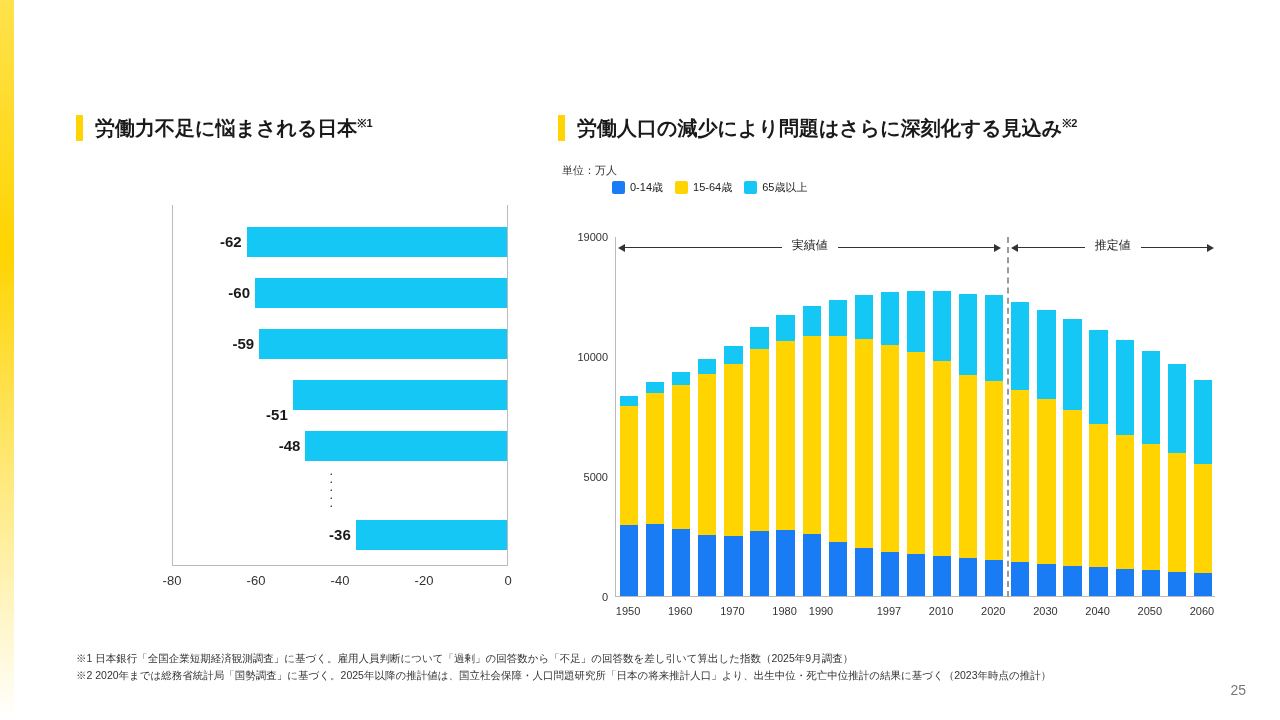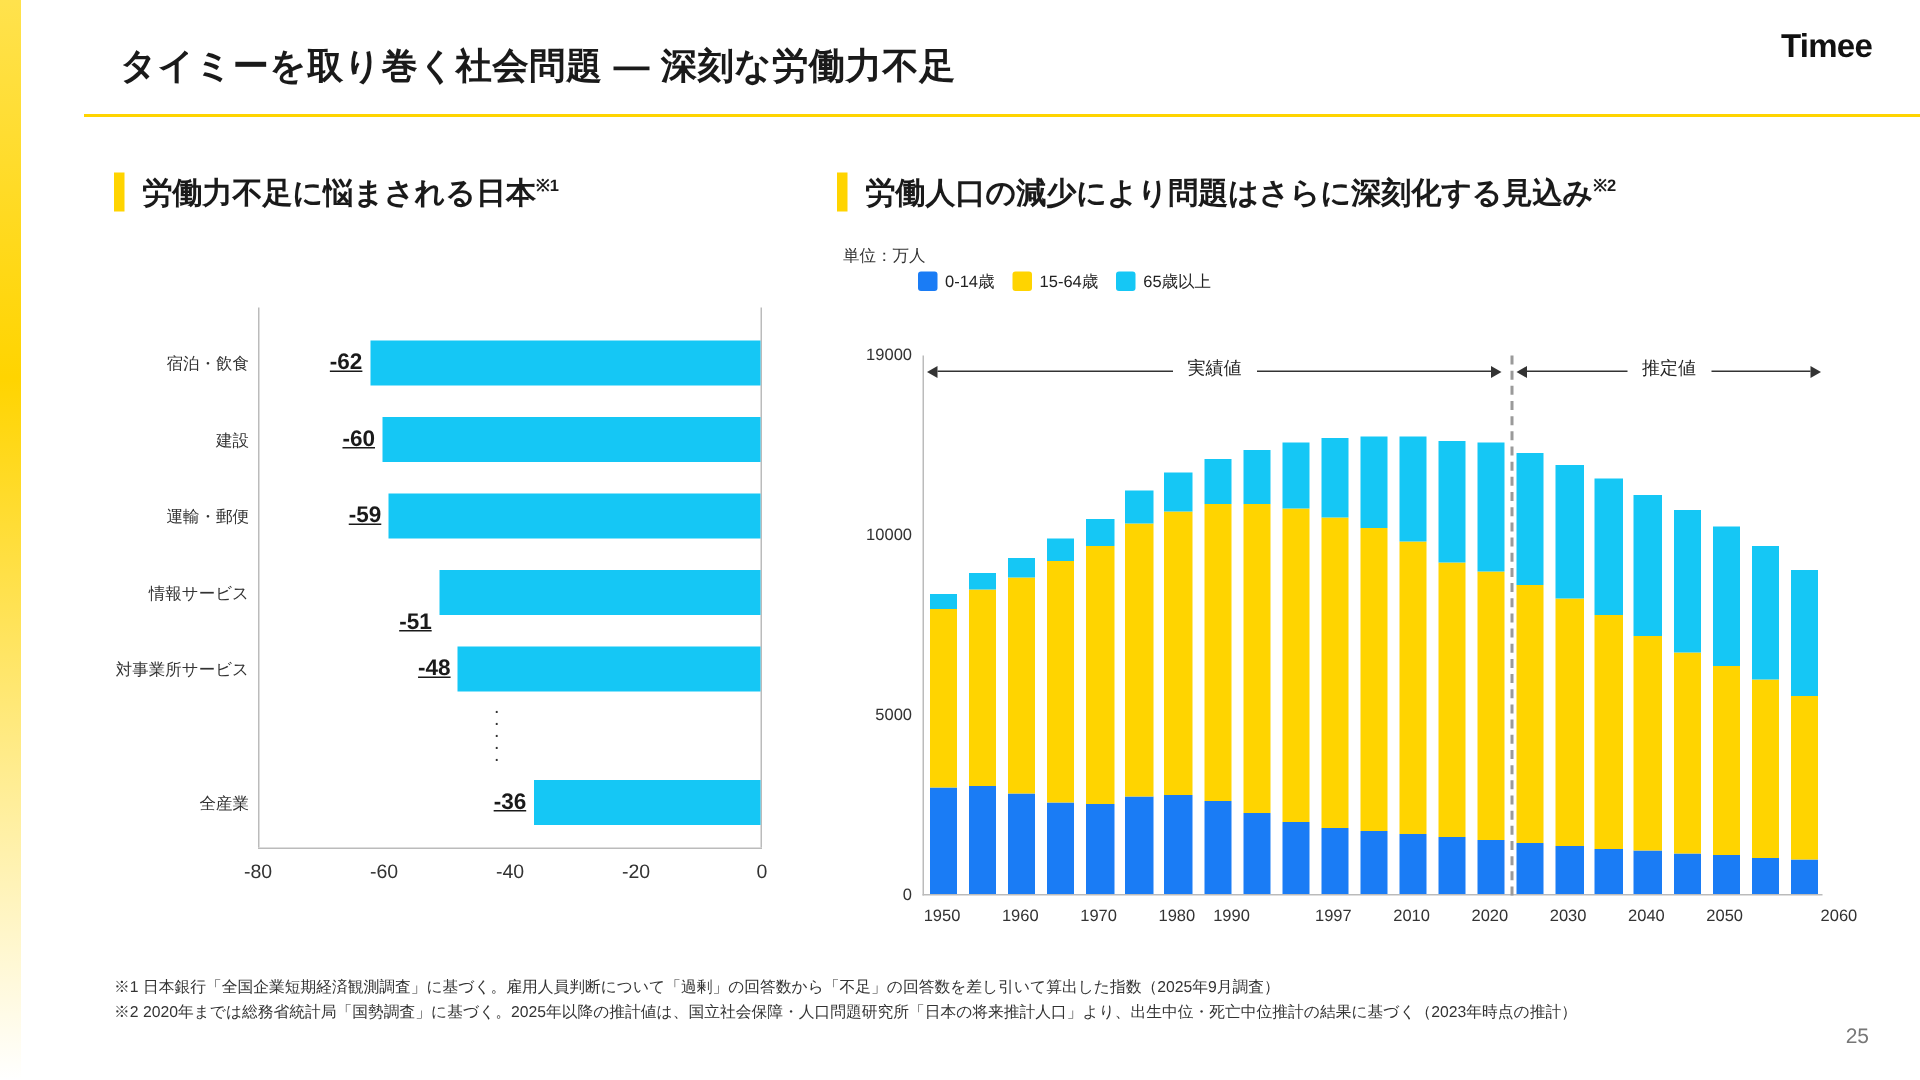--- a/index.html
+++ b/index.html
@@ -49,21 +49,21 @@
   }
   .plot-left {
     position: absolute; left: 96px; top: 0; width: 336px; height: 360px;
     border-left: 1px solid #bbb; border-right: 1px solid #bbb;
   }
   .bar-left {
     position: absolute; height: 30px; background: #15c7f5; right: 0;
   }
   .bar-val {
     position: absolute; font-size: 15px; font-weight: bold; color: #1a1a1a;
-    transform: translate(-100%, 0); padding-right: 7px; white-space: nowrap; text-decoration: underline;
+    transform: translate(-100%, 0); padding-right: 7px; white-space: nowrap;
   }
   .lx-axis {
     position: absolute; left: 96px; top: 360px; width: 336px; height: 1px; background:#bbb;
   }
   .lx-tick {
     position: absolute; top: 368px; font-size: 13px; color: #333;
     transform: translateX(-50%); white-space: nowrap;
   }
   .dots { position: absolute; font-size: 13px; color:#333; line-height: 8px; letter-spacing:0; }
 
@@ -103,48 +103,36 @@
   .foot { position: absolute; left: 76px; bottom: 36px; width: 1120px; }
   .foot div { font-size: 10.5px; color: #333; line-height: 1.6; white-space: nowrap; }
   .page-num { position: absolute; right: 34px; bottom: 22px; font-size: 14px; color: #777; }
 </style>
 </head>
 <body>
 
 <div class="slide">
   <div class="slide-edge"></div>
 
-  <div class="header">
-    <div class="header-title">タイミーを取り巻く社会問題 ― 深刻な労働力不足</div>
-    <div class="logo">Timee</div>
-  </div>
 
   <div class="sec-head" id="sec-left">
     <div class="sec-bar"></div>
     <div class="sec-title">
       <span>労働力不足に悩まされる日本</span><span class="sup">※1</span>
     </div>
   </div>
 
   <div class="sec-head" id="sec-right">
     <div class="sec-bar"></div>
     <div class="sec-title">
       <span>労働人口の減少により問題はさらに深刻化する見込み</span><span class="sup">※2</span>
     </div>
   </div>
 
   <div class="lchart">
-    <div class="lcat-labels" id="left-cats">
-        <div class="lcat" style="top: 30px;">宿泊・飲食</div>
-        <div class="lcat" style="top: 81px;">建設</div>
-        <div class="lcat" style="top: 132px;">運輸・郵便</div>
-        <div class="lcat" style="top: 183px;">情報サービス</div>
-        <div class="lcat" style="top: 234px;">対事業所サービス</div>
-        <div class="lcat" style="top: 323px;">全産業</div>
-      </div>
     <div class="plot-left" id="left-plot">
         <div class="bar-left" style="top: 22px; width: 260.4px; background: rgb(21, 199, 245);"></div>
         <div class="bar-val" style="top: 28px; left: 75.6px;">-62</div>
         <div class="bar-left" style="top: 73px; width: 252px; background: rgb(21, 199, 245);"></div>
         <div class="bar-val" style="top: 79px; left: 84px;">-60</div>
         <div class="bar-left" style="top: 124px; width: 247.8px; background: rgb(21, 199, 245);"></div>
         <div class="bar-val" style="top: 130px; left: 88.2px;">-59</div>
         <div class="bar-left" style="top: 175px; width: 214.2px; background: rgb(21, 199, 245);"></div>
         <div class="bar-val" style="top: 181px; left: 121.8px; margin-top: 20px;">-51</div>
         <div class="bar-left" style="top: 226px; width: 201.6px; background: rgb(21, 199, 245);"></div>
@@ -315,21 +303,21 @@
         <div class="rx-tick" style="left: 120.217px; top: 380px;">1960</div>
         <div class="rx-tick" style="left: 172.391px; top: 380px;">1970</div>
         <div class="rx-tick" style="left: 224.565px; top: 380px;">1980</div>
         <div class="rx-tick" style="left: 261px; top: 380px;">1990</div>
         <div class="rx-tick" style="left: 328.913px; top: 380px;">1997</div>
         <div class="rx-tick" style="left: 381.087px; top: 380px;">2010</div>
         <div class="rx-tick" style="left: 433.261px; top: 380px;">2020</div>
         <div class="rx-tick" style="left: 485.435px; top: 380px;">2030</div>
         <div class="rx-tick" style="left: 537.609px; top: 380px;">2040</div>
         <div class="rx-tick" style="left: 589.783px; top: 380px;">2050</div>
-        <div class="rx-tick" style="left: 641.957px; top: 380px; margin-left: 24px;">2060</div>
+        <div class="rx-tick" style="left: 641.957px; top: 380px;">2060</div>
       </div>
     <div id="right-annotations">
         <div class="ann" style="left: 249.652px; top: 12px; transform: translateX(-50%);">実績値</div>
         <div class="arrow-line" style="left: 65px; top: 22px; width: 156.652px;"></div>
         <div class="arrow-head ah-left" style="left: 58px; top: 19px;"></div>
         <div class="arrow-line" style="left: 277.652px; top: 22px; width: 156.652px;"></div>
         <div class="arrow-head ah-right" style="left: 434.304px; top: 19px;"></div>
         <div class="ann" style="left: 552.652px; top: 12px; transform: translateX(-50%);">推定値</div>
         <div class="arrow-line" style="left: 458.304px; top: 22px; width: 66.3478px;"></div>
         <div class="arrow-head ah-left" style="left: 451.304px; top: 19px;"></div>

